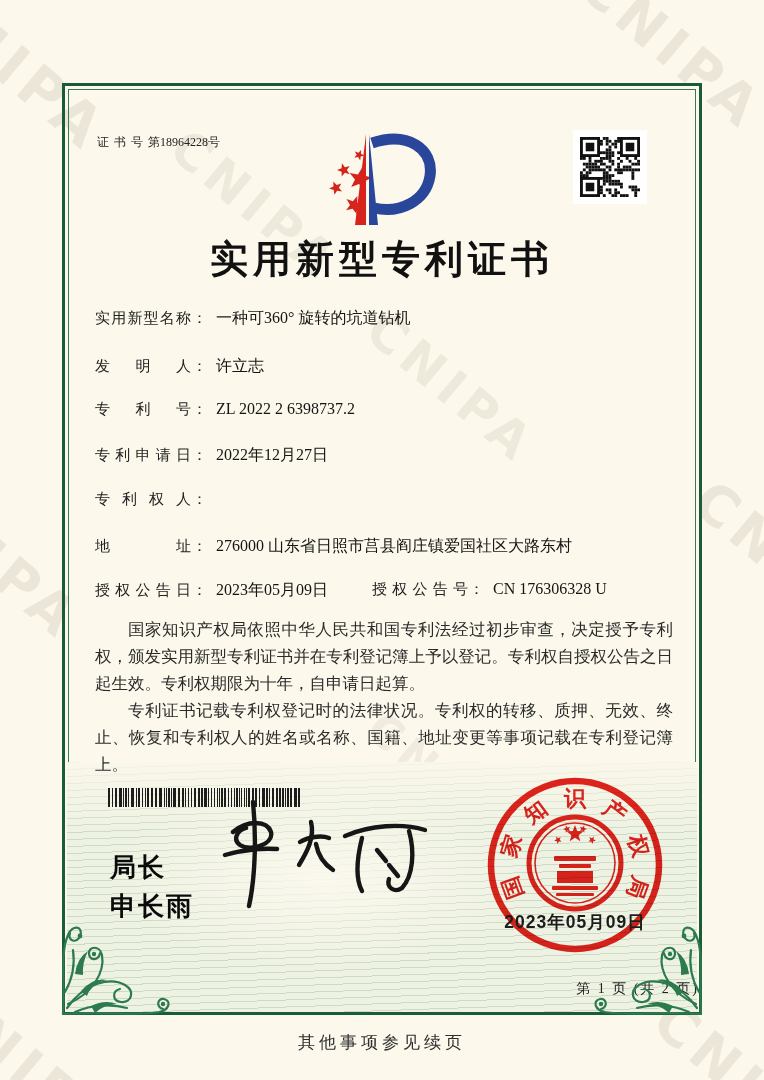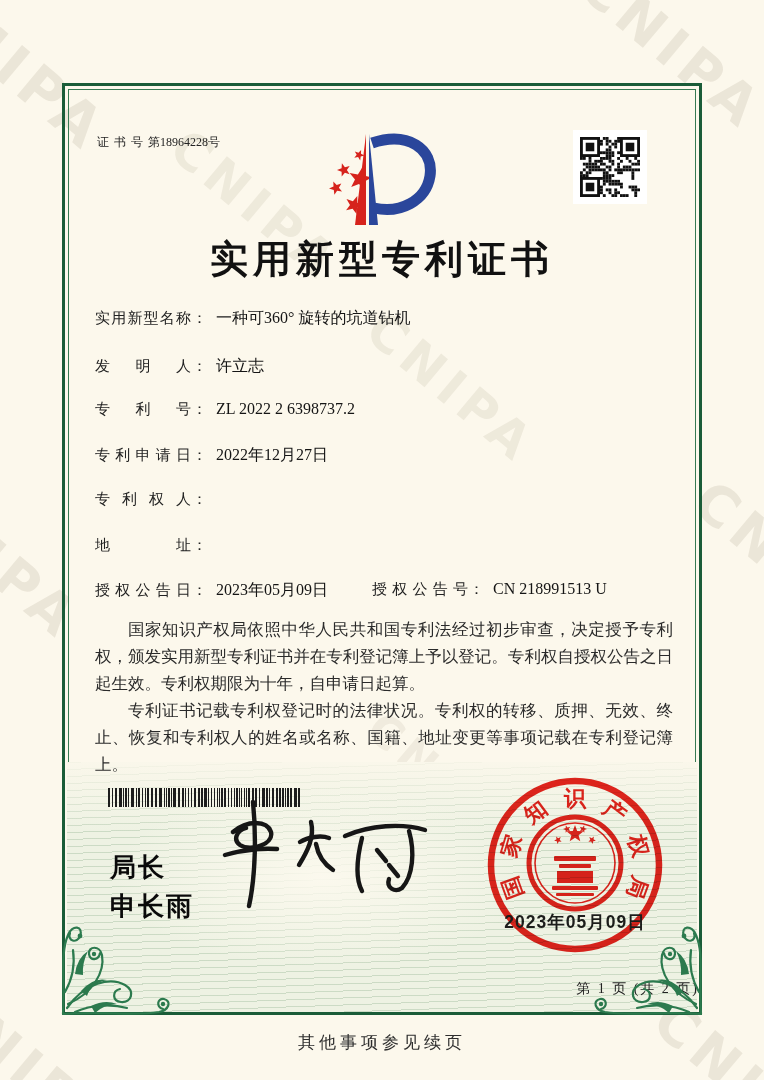--- a/index.html
+++ b/index.html
@@ -331,41 +331,42 @@
         <span>人</span>
       </span>
       <span class="colon">：</span>
   </div>
   <div class="row r5">
     <span class="flabel just">
         <span>地</span>
         <span>址</span>
       </span>
       <span class="colon">：</span>
+    <span class="fvalue">276000 山东省日照市莒县阎庄镇爱国社区大路东村</span>
   </div>
   <div class="row r6">
     <span class="flabel just">
         <span>授</span>
         <span>权</span>
         <span>公</span>
         <span>告</span>
         <span>日</span>
       </span>
       <span class="colon">：</span>
     <span class="fvalue">2023年05月09日</span>
     <span class="pair2">
       <span class="flabel just">
           <span>授</span>
           <span>权</span>
           <span>公</span>
           <span>告</span>
           <span>号</span>
         </span>
         <span class="colon">：</span>
-      <span class="fvalue">CN 218991513 U</span>
+      <span class="fvalue">CN 176306328 U</span>
     </span>
   </div>
 
   <div class="body-text">
     <p>国家知识产权局依照中华人民共和国专利法经过初步审查，决定授予专利权，颁发实用新型专利证书并在专利登记簿上予以登记。专利权自授权公告之日起生效。专利权期限为十年，自申请日起算。</p>
     <p>专利证书记载专利权登记时的法律状况。专利权的转移、质押、无效、终止、恢复和专利权人的姓名或名称、国籍、地址变更等事项记载在专利登记簿上。</p>
   </div>
 
   <svg class="barcode" id="barcodesvg" width="194" height="19" viewBox="0 0 194 19">
       <rect x="0" y="0" width="2" height="19" fill="#1d1d1d"></rect>

